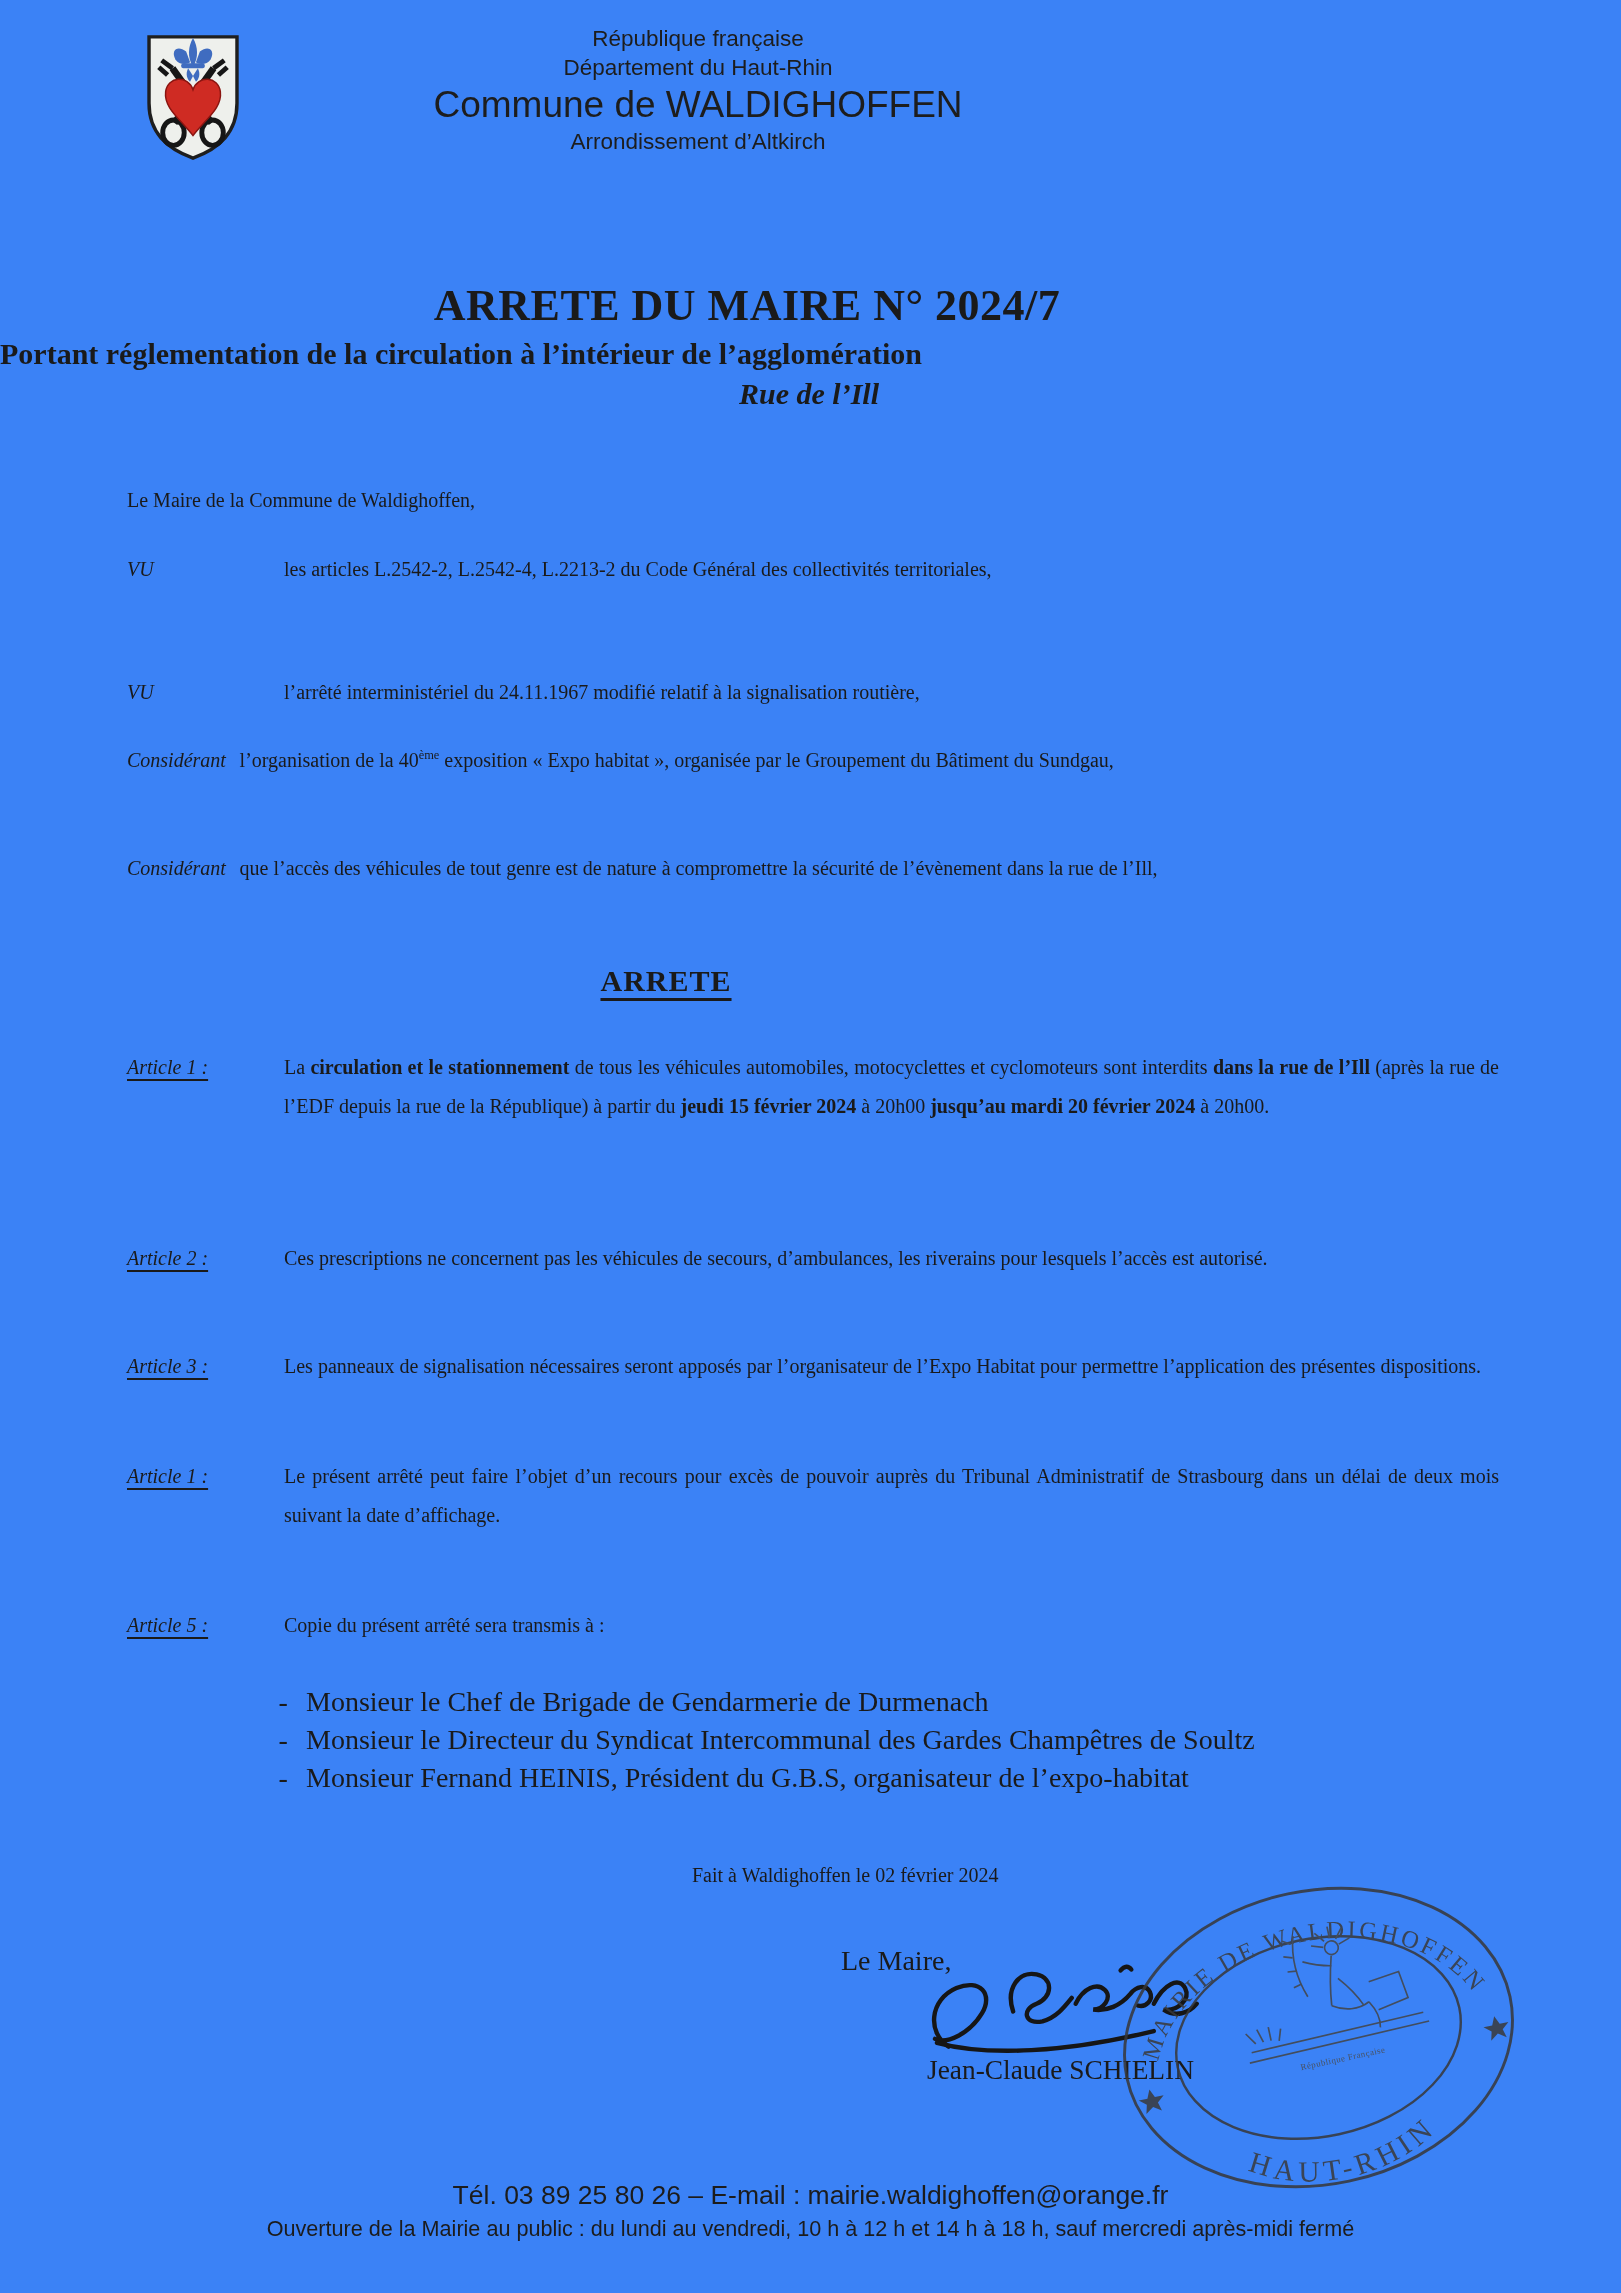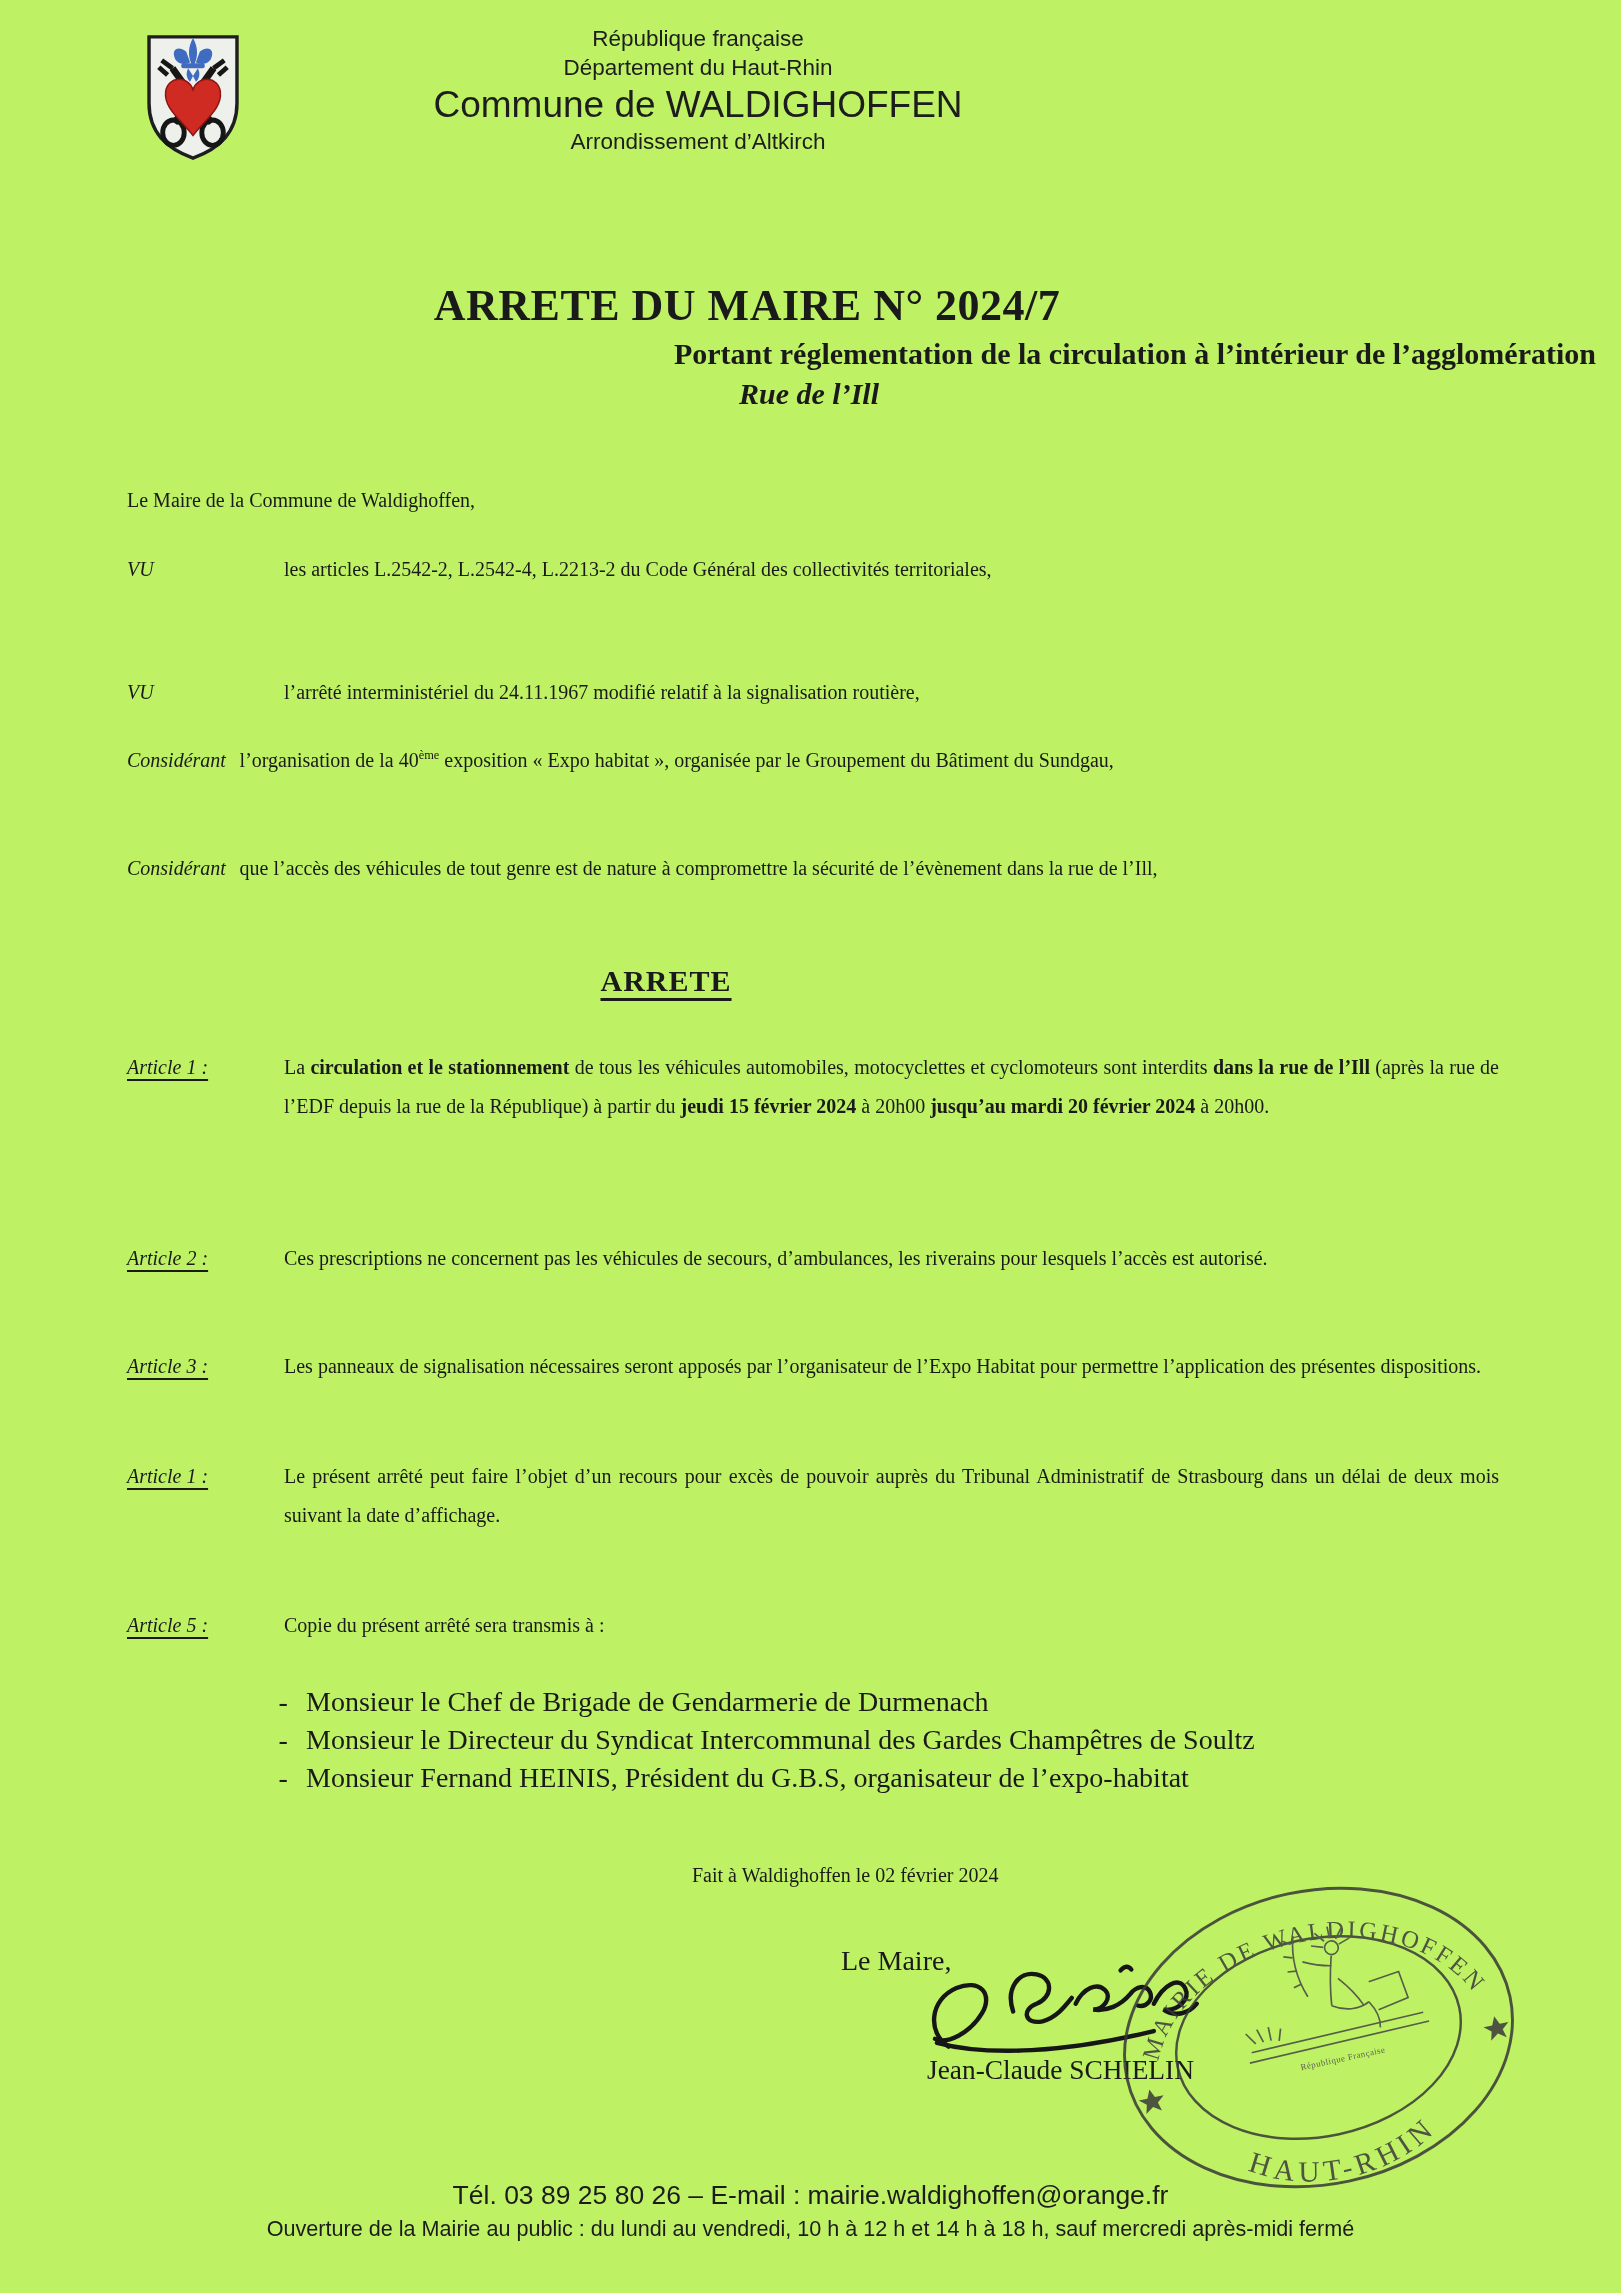--- a/index.html
+++ b/index.html
@@ -1,32 +1,32 @@
 <!DOCTYPE html>
 <html lang="fr"><head>
 <meta charset="utf-8">
 <style>
   html,body{margin:0;padding:0;background:#ffffff;}
-  .page{position:relative;width:1621px;height:2294px;background:#bef264;
+  .page{position:relative;width:1621px;height:2294px;background:#3b82f6;
         font-family:"Liberation Serif",serif;color:#1a1a1a;overflow:hidden;}
   .abs{position:absolute;}
 
   
   .hdr{left:0;top:23.5px;width:1396px;text-align:center;
        font-family:"Liberation Sans",sans-serif;color:#1d1d1d;}
   .hdr-small{font-size:22.5px;line-height:29px;}
   .hdr-commune{font-size:37px;line-height:45px;}
 
   
   .coa{left:145px;top:33px;}
 
   
   .title-main{left:0;top:280px;width:1494px;text-align:center;
               font-size:44px;font-weight:bold;letter-spacing:0.5px;}
-  .title-sub{left:0;top:337px;width:1596px;text-align:right;
+  .title-sub{left:0;top:337px;width:1596px;text-align:left;
              font-size:30px;font-weight:bold;}
   .title-street{left:0;top:377px;width:1568px;text-align:center;
                 font-size:30px;font-weight:bold;font-style:italic;padding-left:25px;}
 
   
   .para{left:127px;width:1215px;font-size:20px;line-height:39px;
         text-align:justify;margin:0;}
   .hang{padding-left:157px;text-indent:-157px;}
   .lbl{font-style:italic;text-indent:0;}
   .lbl-fixed{display:inline-block;width:157px;}

